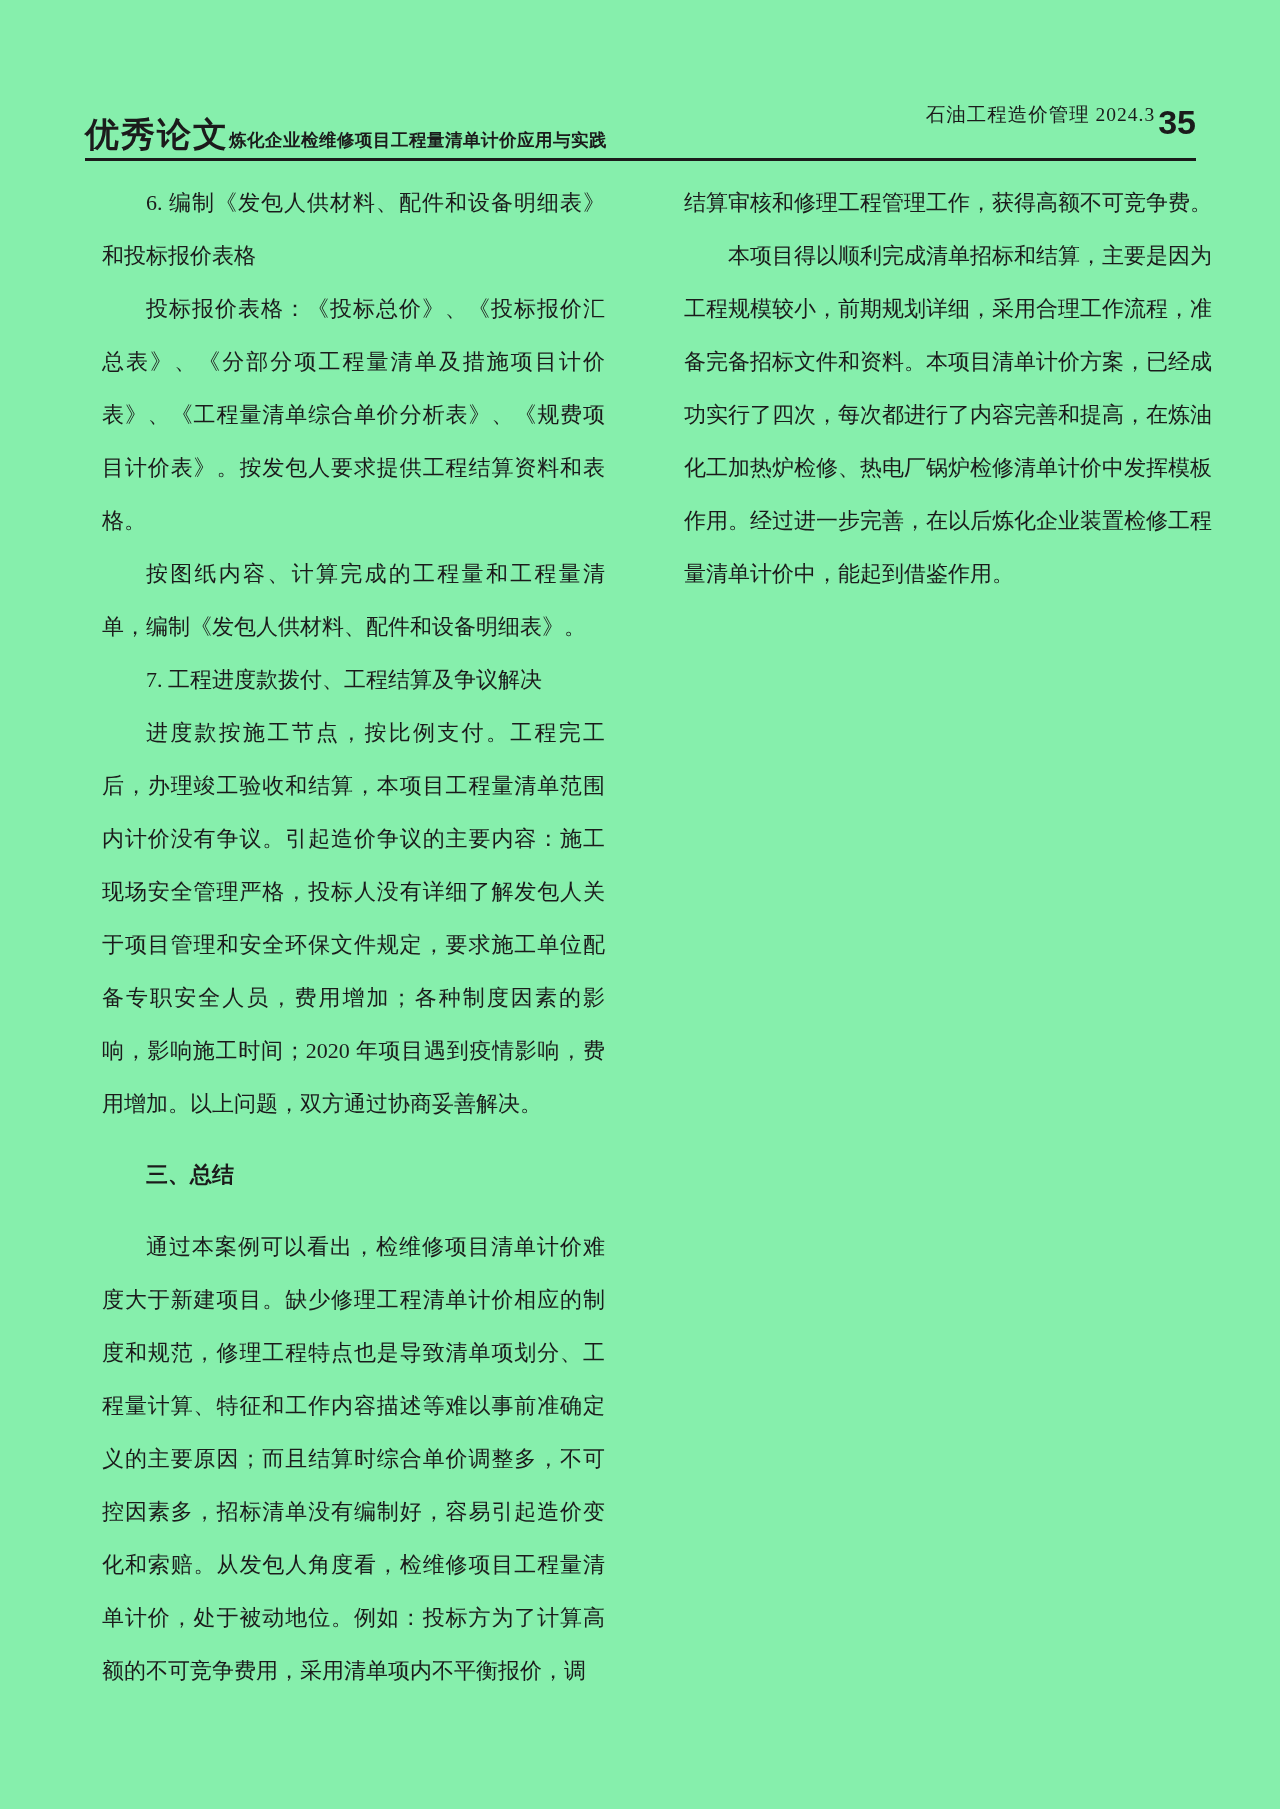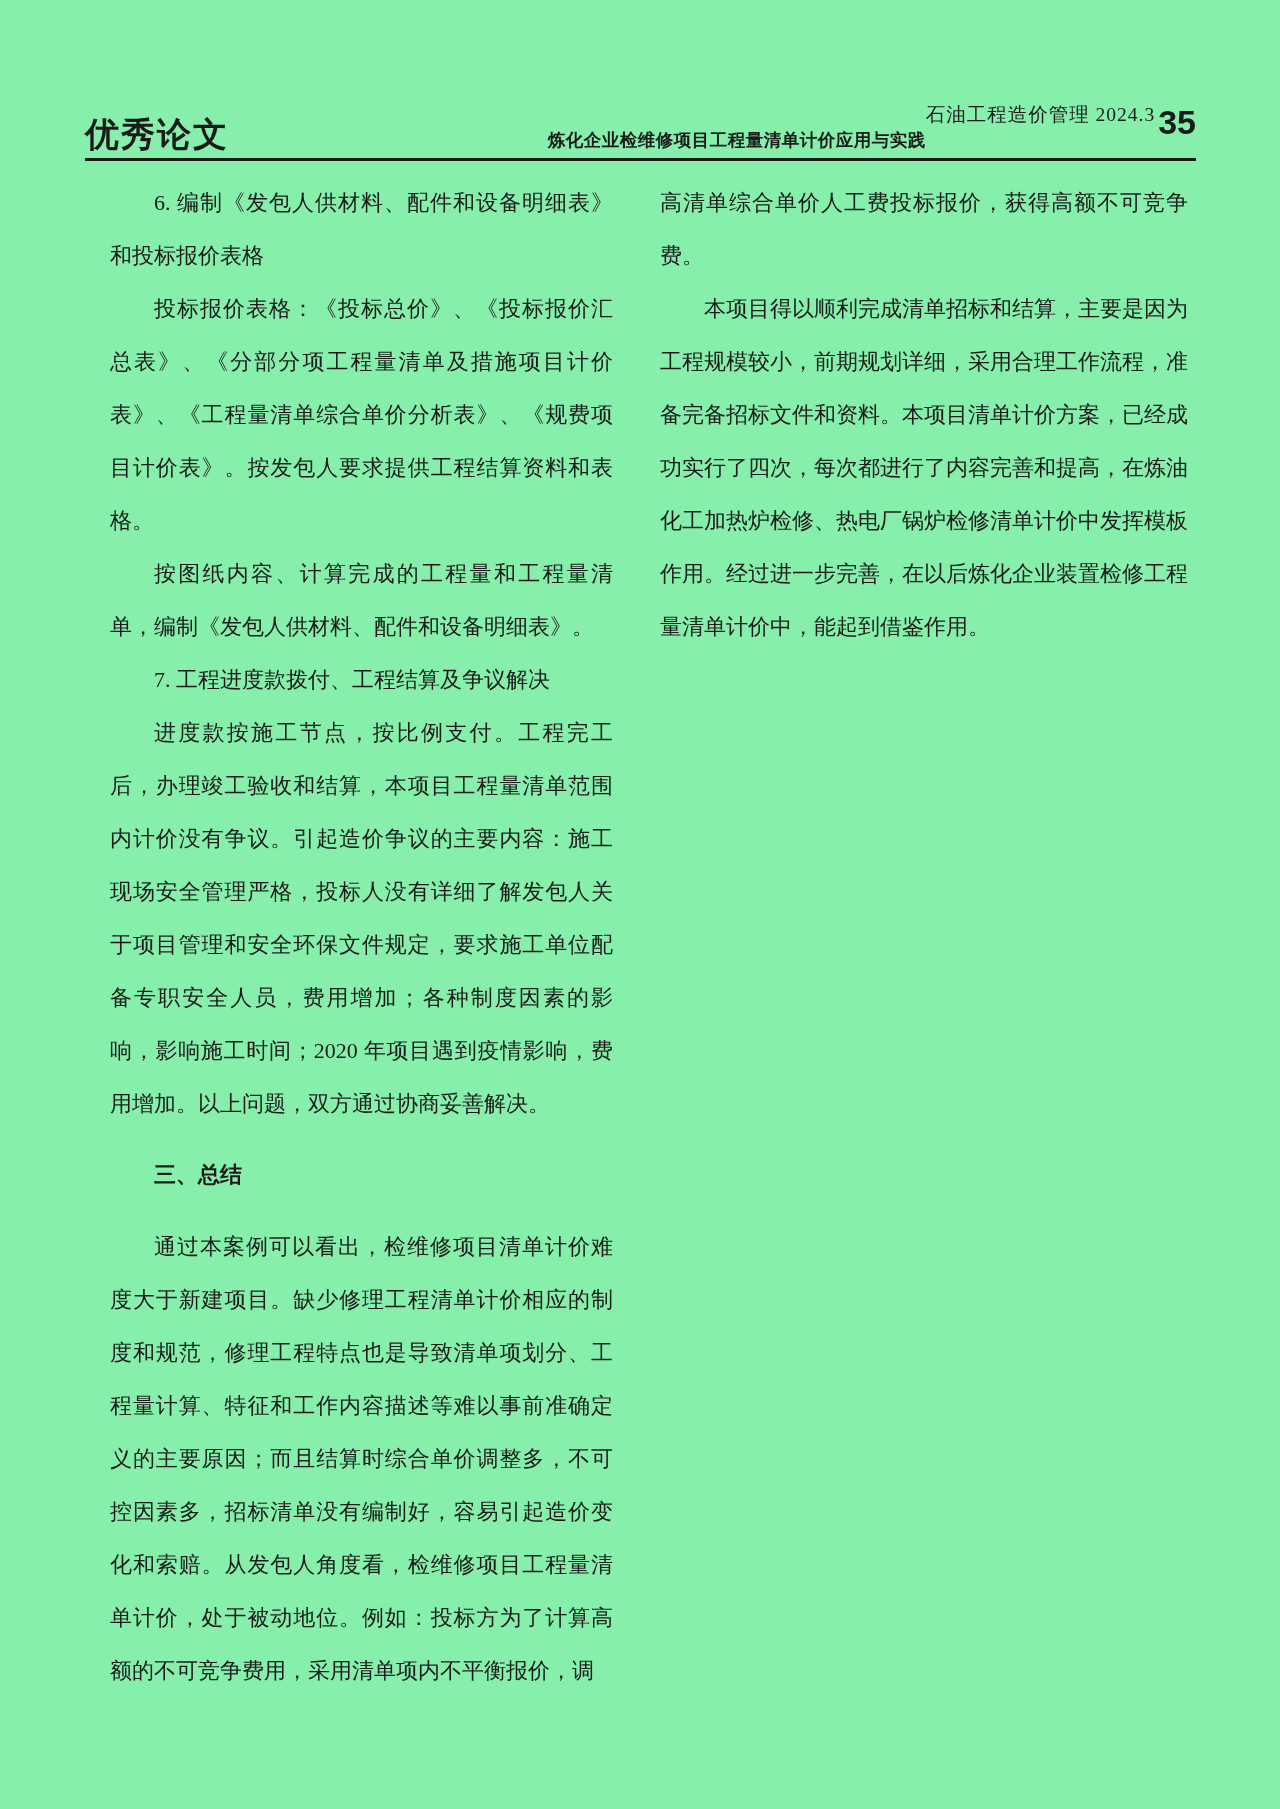--- a/index.html
+++ b/index.html
@@ -29,21 +29,21 @@
     font-family: "Liberation Sans", "DejaVu Sans", sans-serif;
     font-weight: bold;
     font-size: 34px;
     line-height: 1;
     letter-spacing: 2px;
     padding-bottom: 7px;
     white-space: nowrap;
   }
   .header-title {
     flex: 1;
-    text-align: right;
+    text-align: left;
     font-family: "Liberation Sans", "DejaVu Sans", sans-serif;
     font-weight: 600;
     font-size: 17.5px;
     line-height: 1;
     letter-spacing: 0.5px;
     padding-bottom: 9px;
     white-space: nowrap;
   }
   .header-right {
     display: flex;
@@ -61,23 +61,24 @@
     font-weight: bold;
     font-size: 34px;
     line-height: 1;
     padding-bottom: 19px;
     margin-left: 3px;
   }
 
   
   .columns {
     position: absolute;
-    left: 110px;
+    left: 102px;
     top: 176px;
     display: flex;
+    gap: 32px;
   }
   .col {
     font-size: 22px;
     line-height: 53px;
     text-align: justify;
     text-justify: inter-ideograph;
   }
   .col-left  { width: 503px; margin-right: 47px; }
   .col-right { width: 528px; }
   .col p { margin: 0; }
@@ -132,20 +133,20 @@
       <p class="indent">6. 编制《发包人供材料、配件和设备明细表》和投标报价表格</p>
       <p class="indent">投标报价表格：《投标总价》、《投标报价汇总表》、《分部分项工程量清单及措施项目计价表》、《工程量清单综合单价分析表》、《规费项目计价表》。按发包人要求提供工程结算资料和表格。</p>
       <p class="indent">按图纸内容、计算完成的工程量和工程量清单，编制《发包人供材料、配件和设备明细表》。</p>
       <p class="indent">7. 工程进度款拨付、工程结算及争议解决</p>
       <p class="indent">进度款按施工节点，按比例支付。工程完工后，办理竣工验收和结算，本项目工程量清单范围内计价没有争议。引起造价争议的主要内容：施工现场安全管理严格，投标人没有详细了解发包人关于项目管理和安全环保文件规定，要求施工单位配备专职安全人员，费用增加；各种制度因素的影响，影响施工时间；2020 年项目遇到疫情影响，费用增加。以上问题，双方通过协商妥善解决。</p>
       <h3 class="section-heading">三、总结</h3>
       <p class="indent">通过本案例可以看出，检维修项目清单计价难度大于新建项目。缺少修理工程清单计价相应的制度和规范，修理工程特点也是导致清单项划分、工程量计算、特征和工作内容描述等难以事前准确定义的主要原因；而且结算时综合单价调整多，不可控因素多，招标清单没有编制好，容易引起造价变化和索赔。从发包人角度看，检维修项目工程量清单计价，处于被动地位。例如：投标方为了计算高额的不可竞争费用，采用清单项内不平衡报价，调</p>
     </section>
 
     <section class="col col-right">
-      <p>高清单综合单价人工费投标报价，获得高额不可竞争费。</p>
+      <p>结算审核和修理工程管理工作，获得高额不可竞争费。</p>
       <p class="indent">本项目得以顺利完成清单招标和结算，主要是因为工程规模较小，前期规划详细，采用合理工作流程，准备完备招标文件和资料。本项目清单计价方案，已经成功实行了四次，每次都进行了内容完善和提高，在炼油化工加热炉检修、热电厂锅炉检修清单计价中发挥模板作用。经过进一步完善，在以后炼化企业装置检修工程量清单计价中，能起到借鉴作用。</p>
 
     </section>
 
   </div>
 
 </div>
 
 </body></html>

